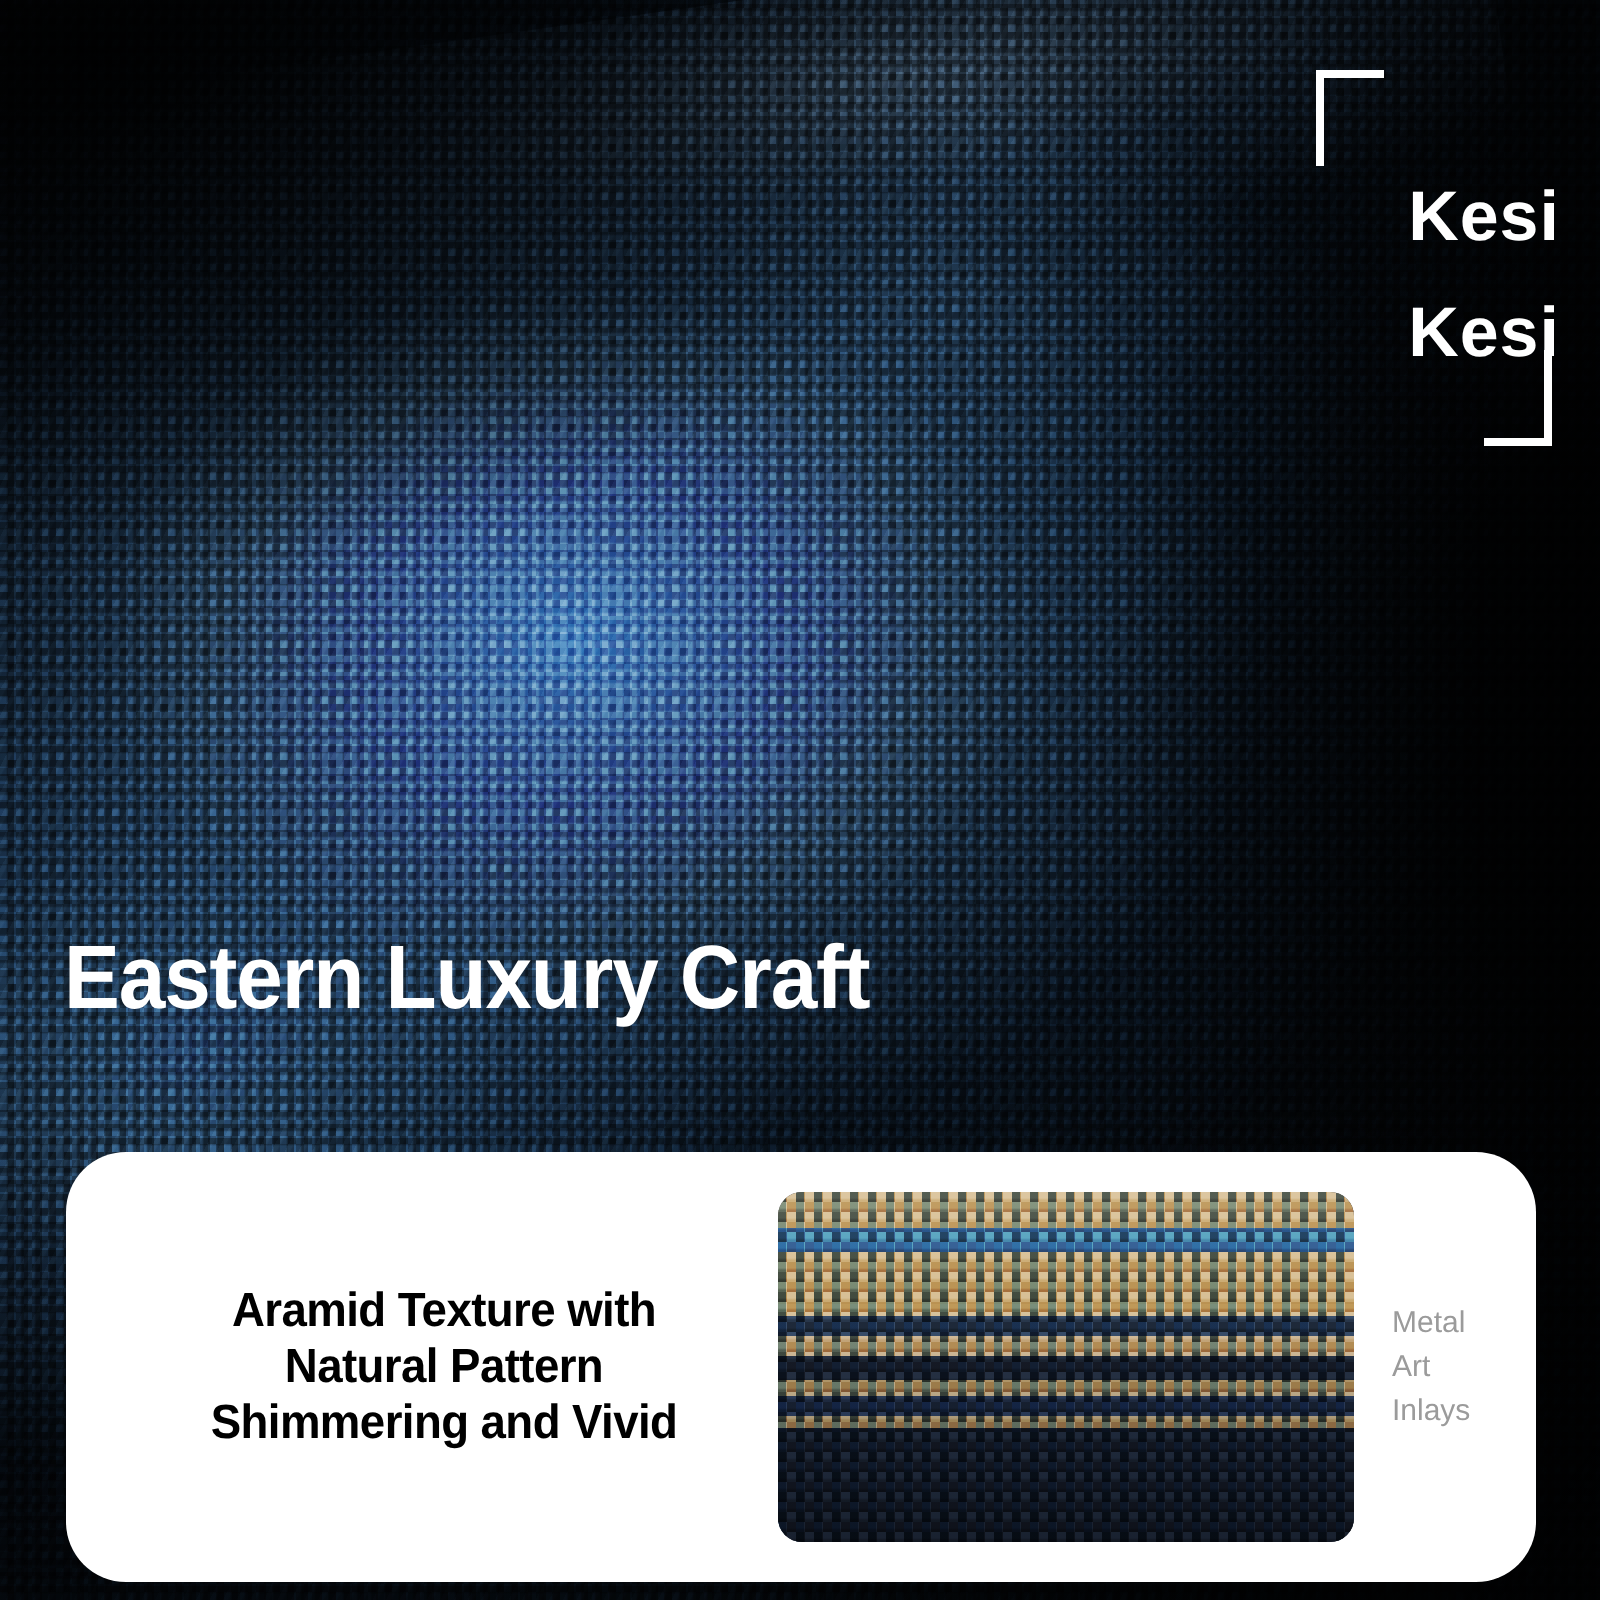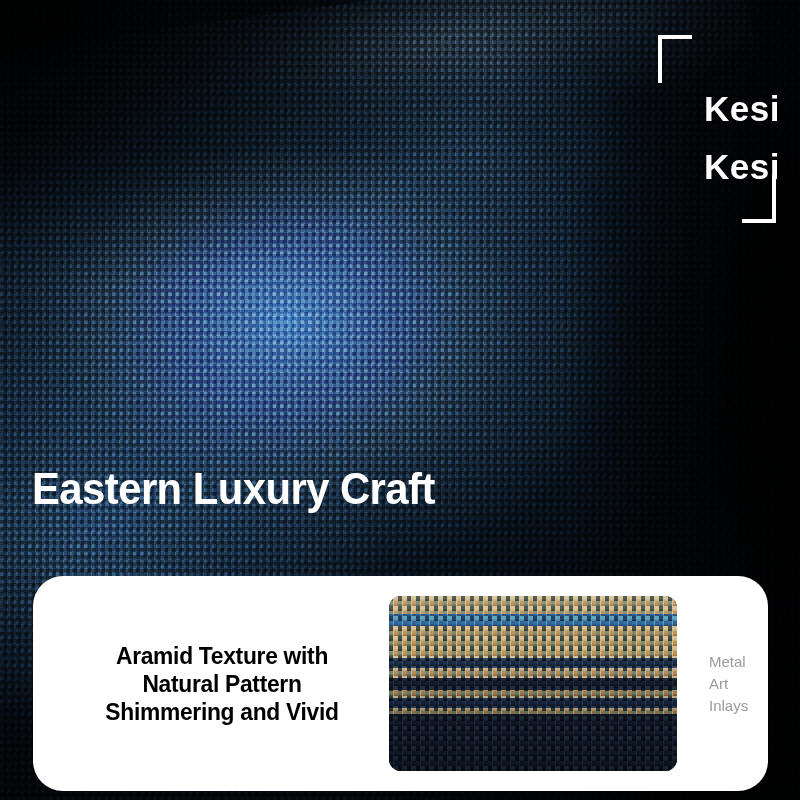--- a/index.html
+++ b/index.html
@@ -288,21 +288,21 @@
       linear-gradient(180deg,
         rgba(255,255,255,0.10) 0%,
         rgba(0,0,0,0.0) 30%,
         rgba(0,0,0,0.18) 80%,
         rgba(0,0,0,0.30) 100%);
   }
 
   
   .swatch-caption {
     flex: 1 1 auto;
-    padding-left: 32px;
+    padding-left: 19px;
     color: #9b9b9b;
     font-size: 15px;
     font-weight: 400;
     line-height: 22px;
     text-align: left;
   }
   .swatch-caption span {
     display: block;
     white-space: nowrap;
   }

